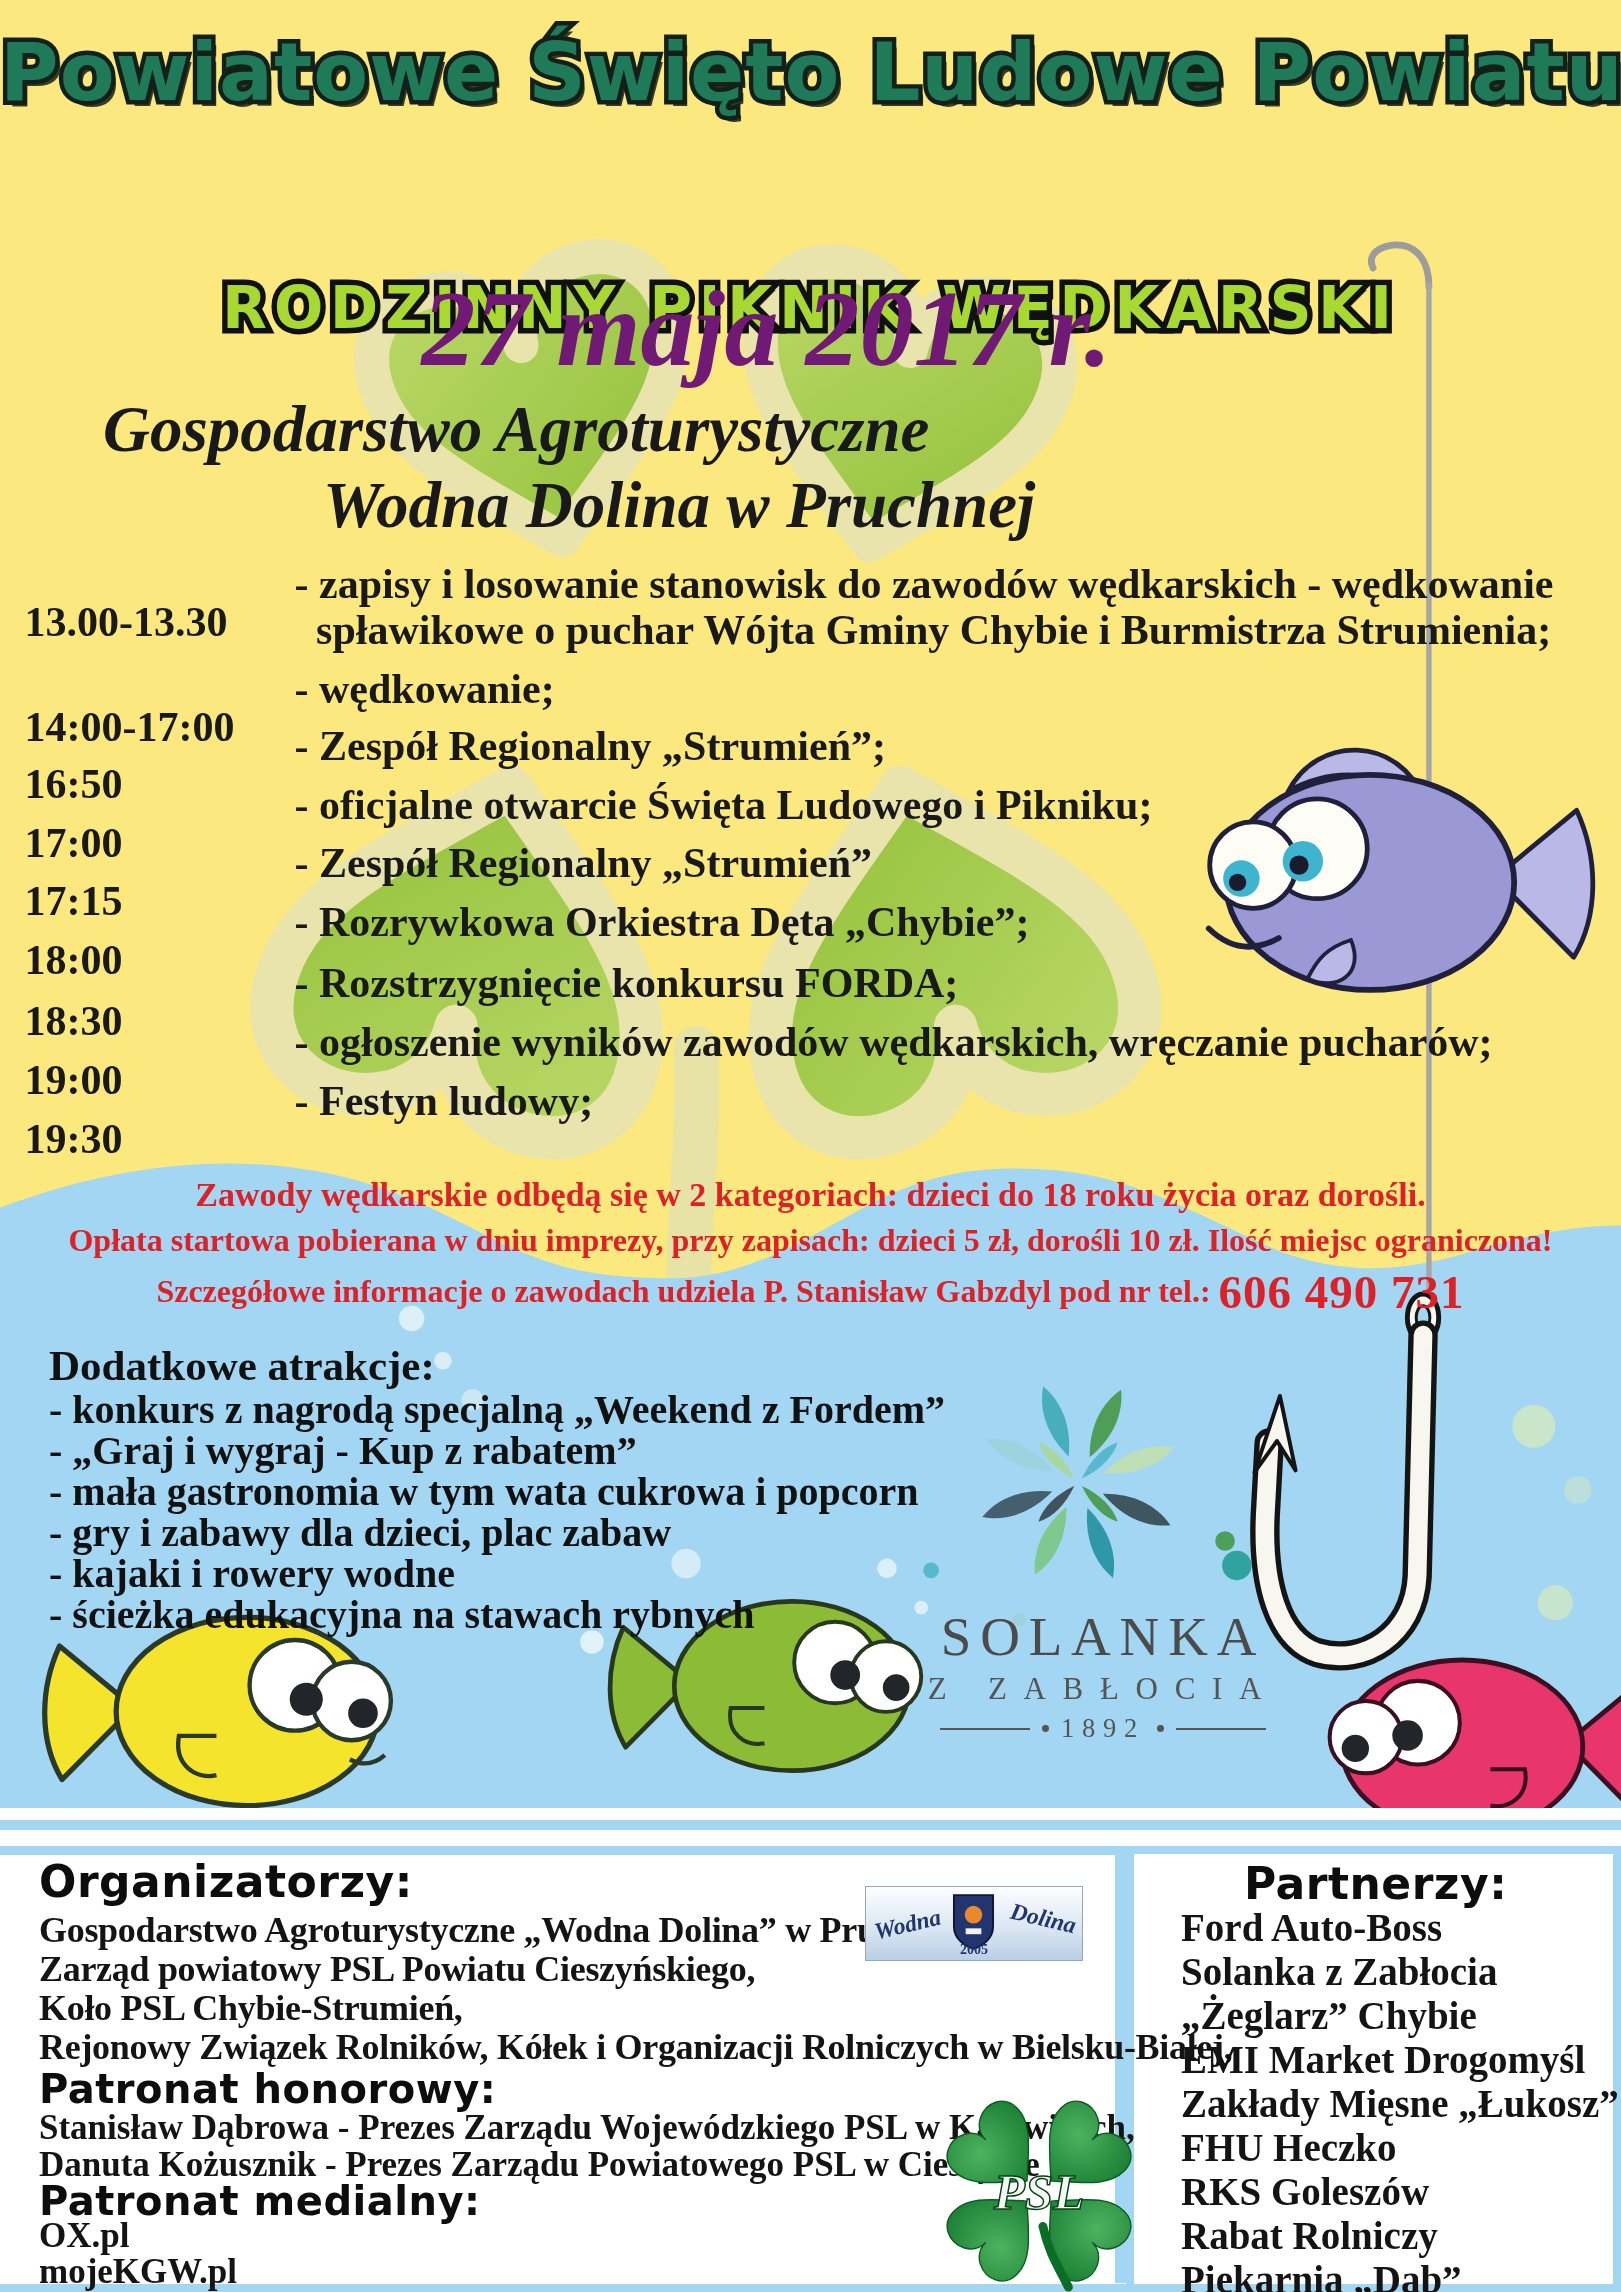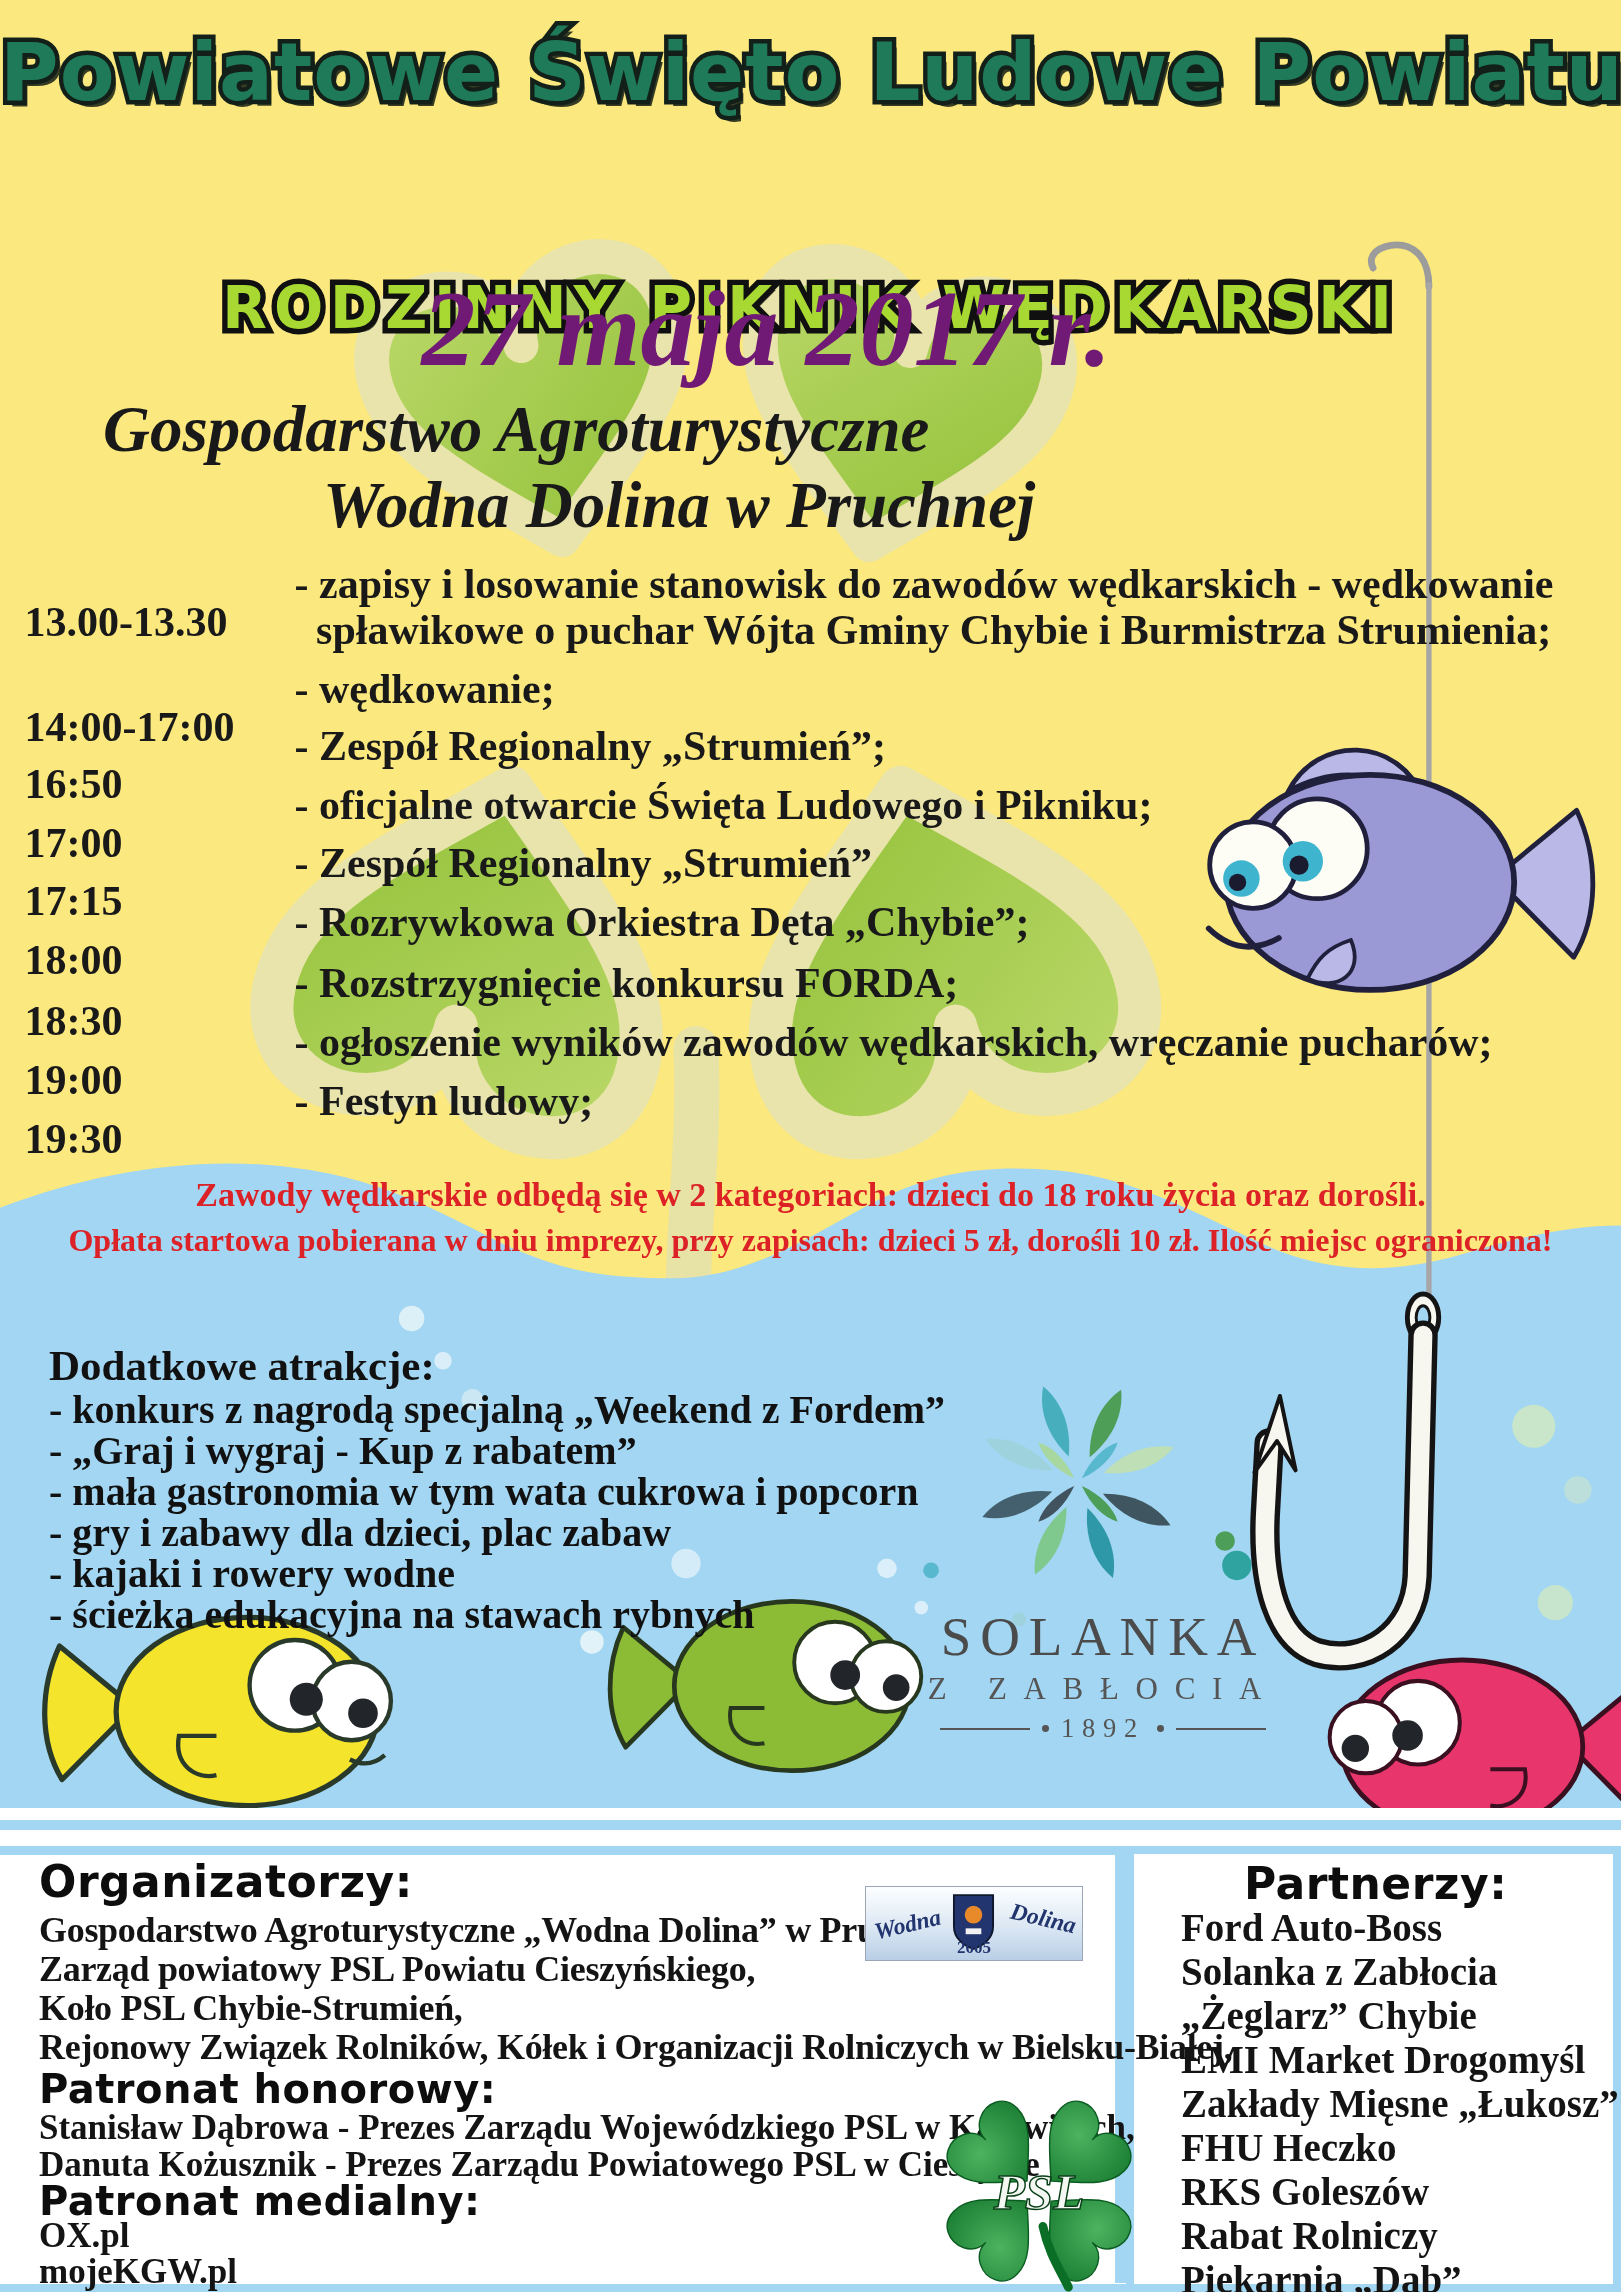--- a/index.html
+++ b/index.html
@@ -68,21 +68,21 @@
   .par-h{left:1196px;top:1858px;font-size:44px;margin-left:48px;}
   .par-list{left:1181px;top:1906px;font-size:39px;font-weight:bold;color:#141414;line-height:44px;white-space:nowrap;}
 
   
   .wodna{left:865px;top:1886px;width:216px;height:73px;background:linear-gradient(180deg,#fdfeff 0%,#dbe7f3 55%,#b9cfe6 100%);
          border:1px solid #9aa5b5;overflow:hidden;}
   .wodna .w1{position:absolute;left:7.8px;top:23.5px;transform:rotate(-13deg);font-style:italic;font-weight:bold;
              font-size:23.5px;color:#22356e;}
   .wodna .w2{position:absolute;right:5.9px;top:17.6px;transform:rotate(13deg);font-style:italic;font-weight:bold;
              font-size:23.5px;color:#22356e;}
-  .wodna .wyear{position:absolute;left:0;right:0;bottom:2px;text-align:center;font-size:17px;color:#22356e;font-weight:bold;}
+  .wodna .wyear{position:absolute;left:0;right:0;bottom:2px;text-align:center;font-size:14px;color:#22356e;font-weight:bold;}
 </style>
 </head>
 <body>
 
 <div class="poster">
 
   <svg class="abs" style="left:147px;top:137px;z-index:1;" width="1098" height="1235" viewBox="0 0 1120 1260">
     <defs>
       <linearGradient id="leafG" x1="0" y1="0" x2="1" y2="1">
         <stop offset="0" stop-color="#bcd96a"></stop>
@@ -254,20 +254,23 @@
       <div class="sch-desc">- ogłoszenie wyników zawodów wędkarskich, wręczanie pucharów;</div>
     </div>
     <div class="sch-row" style="top:517px;">
       <div class="sch-time">19:30</div>
       <div class="sch-desc">- Festyn ludowy;</div>
     </div>
   </div>
 
   <div class="abs notice notice1" style="z-index:5;">Zawody wędkarskie odbędą się w 2 kategoriach: dzieci do 18 roku życia oraz dorośli.</div>
   <div class="abs notice notice2" style="z-index:5;">Opłata startowa pobierana w dniu imprezy, przy zapisach: dzieci 5 zł, dorośli 10 zł. Ilość miejsc ograniczona!</div>
+  <div class="abs notice notice3" style="z-index:5;">
+    <span>Szczegółowe informacje o zawodach udziela P. Stanisław Gabzdyl pod nr tel.: </span><span class="phone">606 490 731</span>
+  </div>
 
   <div class="abs attr-h" style="z-index:5;">Dodatkowe atrakcje:</div>
   <div class="abs attr-list" style="z-index:5;">
     <div>- konkurs z nagrodą specjalną „Weekend z Fordem”</div>
     <div>- „Graj i wygraj - Kup z rabatem”</div>
     <div>- mała gastronomia w tym wata cukrowa i popcorn</div>
     <div>- gry i zabawy dla dzieci, plac zabaw</div>
     <div>- kajaki i rowery wodne</div>
     <div>- ścieżka edukacyjna na stawach rybnych</div>
   </div>

